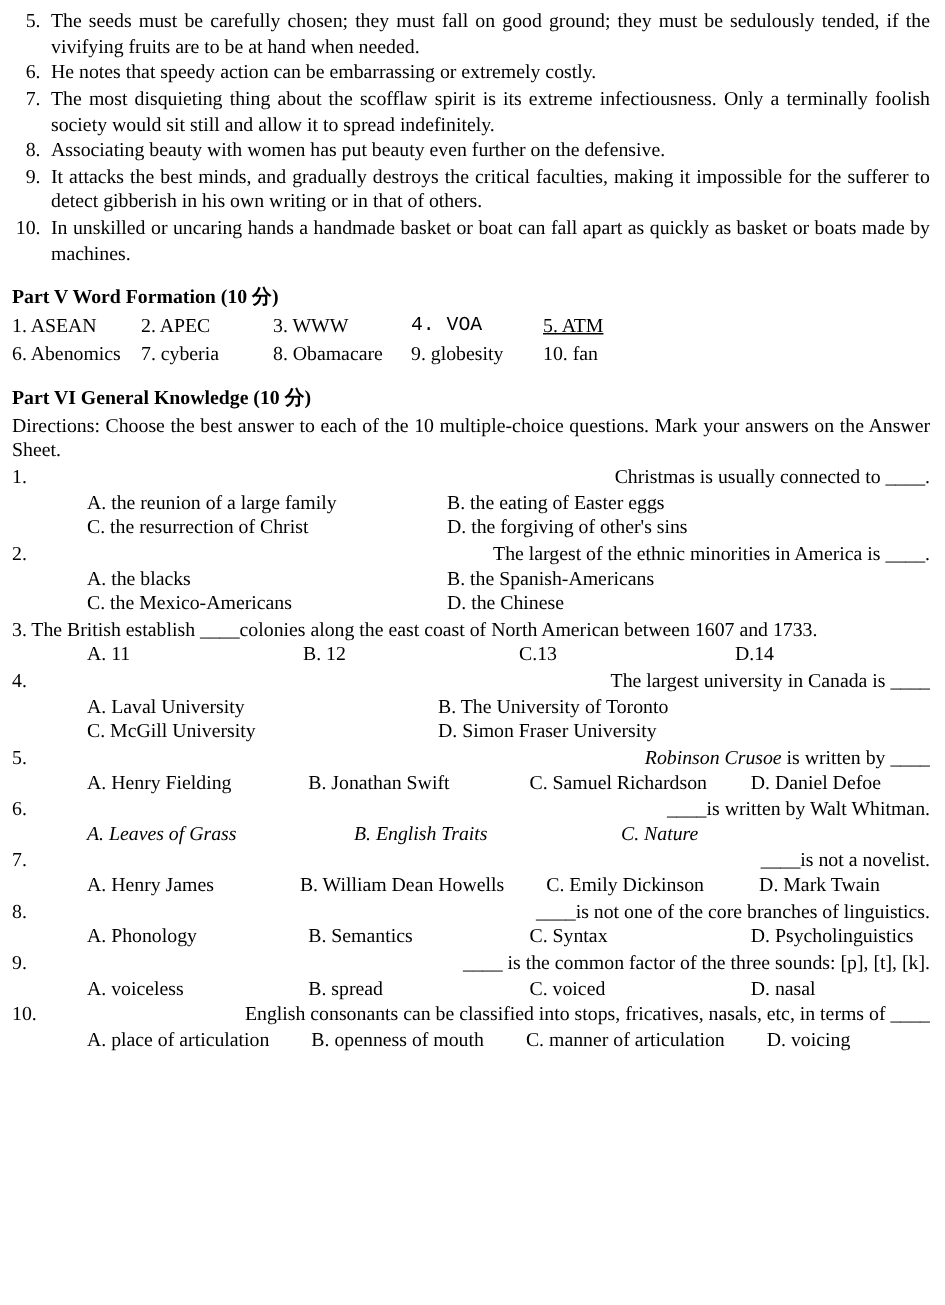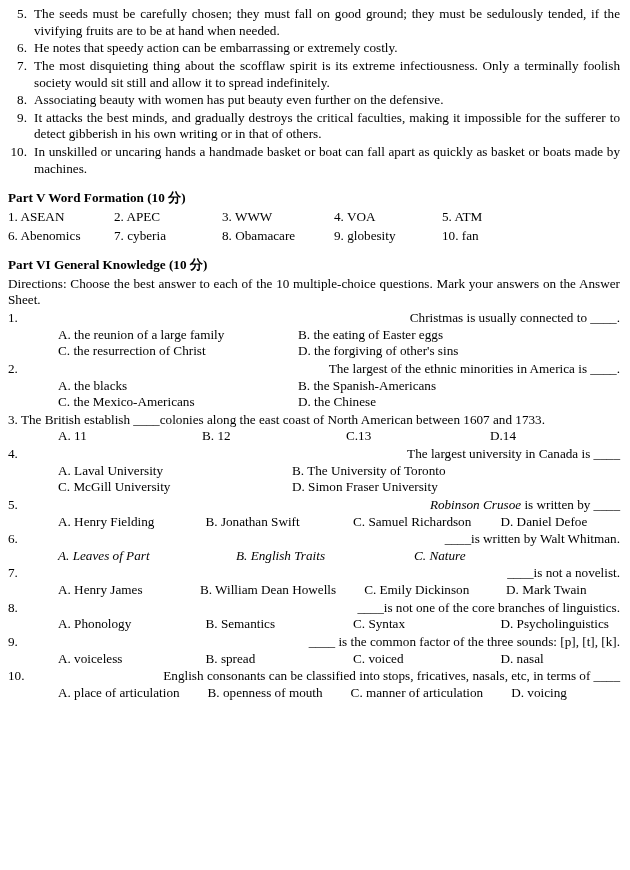--- a/index.html
+++ b/index.html
@@ -60,30 +60,29 @@
   .directions {
     text-align: justify;
     text-justify: inter-word;
     margin-bottom: 1px;
   }
 
   
   .wf-row {
     display: flex;
     margin-top: 2px;
-    gap: 20px;
   }
   .wf-row .cell {
     white-space: nowrap;
   }
   .wf-row1 .c1 { width: 86px; }
   .wf-row1 .c2 { width: 88px; }
   .wf-row1 .c3 { width: 92px; }
-  .wf-row1 .c4 { width: 88px; }
-  .wf-row1 .c5 { width: 80px; }
+  .wf-row1 .c4 { width: 88px; font-family: Liberation Mono, monospace; }
+  .wf-row1 .c5 { width: 80px; text-decoration: underline; }
 
   .wf-row2 .c1 { width: 86px; }
   .wf-row2 .c2 { width: 88px; }
   .wf-row2 .c3 { width: 92px; }
   .wf-row2 .c4 { width: 88px; }
   .wf-row2 .c5 { width: 80px; }
 
   
   .q {
     display: flex;
@@ -231,21 +230,21 @@
     <span class="opt">B. Jonathan Swift</span>
     <span class="opt">C. Samuel Richardson</span>
     <span class="opt">D. Daniel Defoe</span>
   </div>
 
   <div class="q">
     <span class="qnum">6.</span>
     <span class="qtext noj">____is written by Walt Whitman.</span>
   </div>
   <div class="opts four-col-w">
-    <span class="opt it">A. Leaves of Part</span>
+    <span class="opt it">A. Leaves of Grass</span>
     <span class="opt it">B. English Traits</span>
     <span class="opt it">C. Nature</span>
   </div>
 
   <div class="q">
     <span class="qnum">7.</span>
     <span class="qtext noj">____is not a novelist.</span>
   </div>
   <div class="opts four-col-w">
     <span class="opt">A. Henry James</span>

